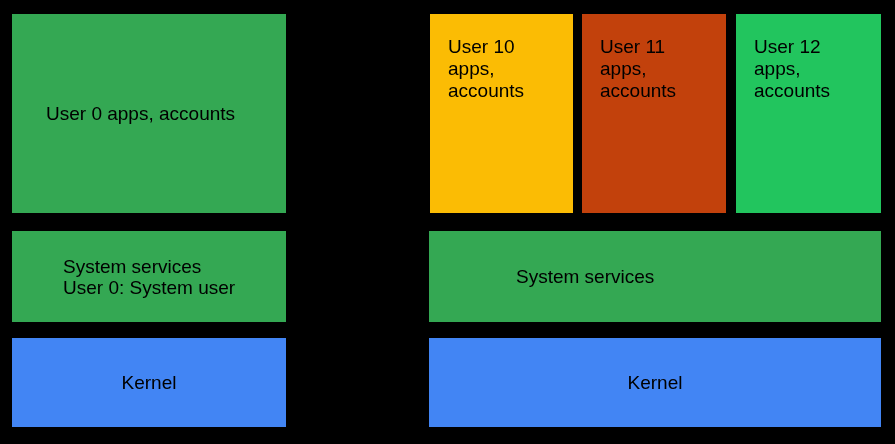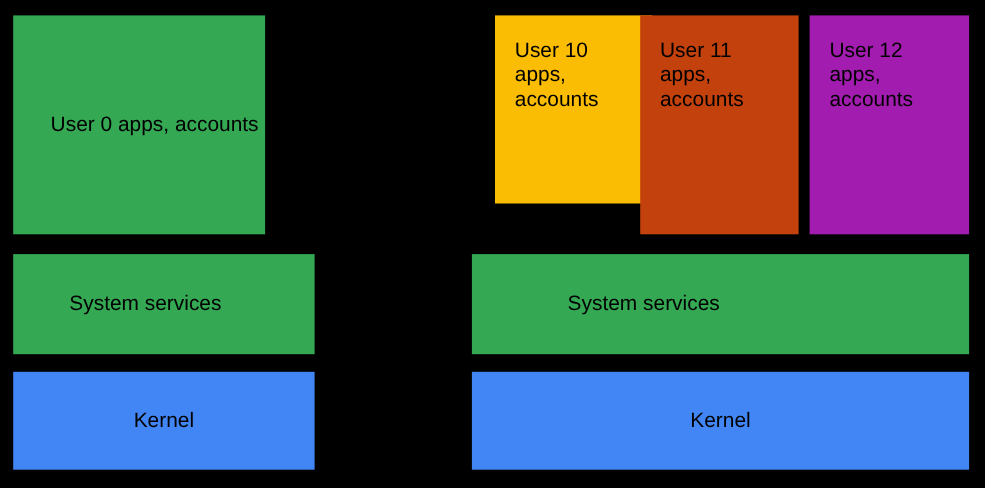--- a/index.html
+++ b/index.html
@@ -14,69 +14,70 @@
   }
   .block {
     position: absolute;
     box-sizing: border-box;
     font-size: 19px;
     color: #000000;
   }
   .line { display: block; }
 
   
-  .user0-block   { left: 12px; top: 14px;  width: 229px; height: 199px;
+  .user0-block   { left: 12px; top: 14px;  width: 274px; height: 199px;
                    display: flex; align-items: center; padding-left: 34px; }
   .sys-left      { left: 12px; top: 231px; width: 274px; height: 91px;
                    display: flex; flex-direction: column; justify-content: center;
                    padding-left: 51px; line-height: 21px; }
   .kernel-left   { left: 12px; top: 338px; width: 274px; height: 89px;
                    display: flex; align-items: center; justify-content: center; }
 
   
   .user-apps     { padding: 22px 0 0 18px; line-height: 22px; }
-  .user10-block  { left: 430px; top: 14px; width: 143px; height: 171px; margin-left: 20px; }
+  .user10-block  { left: 430px; top: 14px; width: 143px; height: 199px; }
   .user11-block  { left: 582px; top: 14px; width: 144px; height: 199px; }
   .user12-block  { left: 736px; top: 14px; width: 145px; height: 199px; }
   .sys-right     { left: 429px; top: 231px; width: 452px; height: 91px;
                    display: flex; flex-direction: column; justify-content: center;
                    padding-left: 87px; line-height: 21px; }
   .kernel-right  { left: 429px; top: 338px; width: 452px; height: 89px;
                    display: flex; align-items: center; justify-content: center; }
 </style>
 </head>
 <body>
 
 <div class="stage">
 
   <div class="block user0-block" style="background: rgb(52, 168, 83);">
     <span class="line">User 0 apps, accounts</span>
   </div>
 
   <div class="block sys-left" style="background: rgb(52, 168, 83);">
     <span class="line">System services</span>
+    <span class="line">User 0: System user</span>
   </div>
 
   <div class="block kernel-left" style="background: rgb(66, 133, 244);">
     <span class="line">Kernel</span>
   </div>
 
   <div class="block user-apps user10-block" style="background: rgb(251, 188, 4);">
     <span class="line">User 10</span>
     <span class="line">apps,</span>
     <span class="line">accounts</span>
   </div>
 
   <div class="block user-apps user11-block" style="background: #c2410c;">
     <span class="line">User 11</span>
     <span class="line">apps,</span>
     <span class="line">accounts</span>
   </div>
 
-  <div class="block user-apps user12-block" style="background: #a21caf;">
+  <div class="block user-apps user12-block" style="background: #22c55e;">
     <span class="line">User 12</span>
     <span class="line">apps,</span>
     <span class="line">accounts</span>
   </div>
 
   <div class="block sys-right" style="background: rgb(52, 168, 83);">
     <span class="line">System services</span>
   </div>
 
   <div class="block kernel-right" style="background: rgb(66, 133, 244);">

